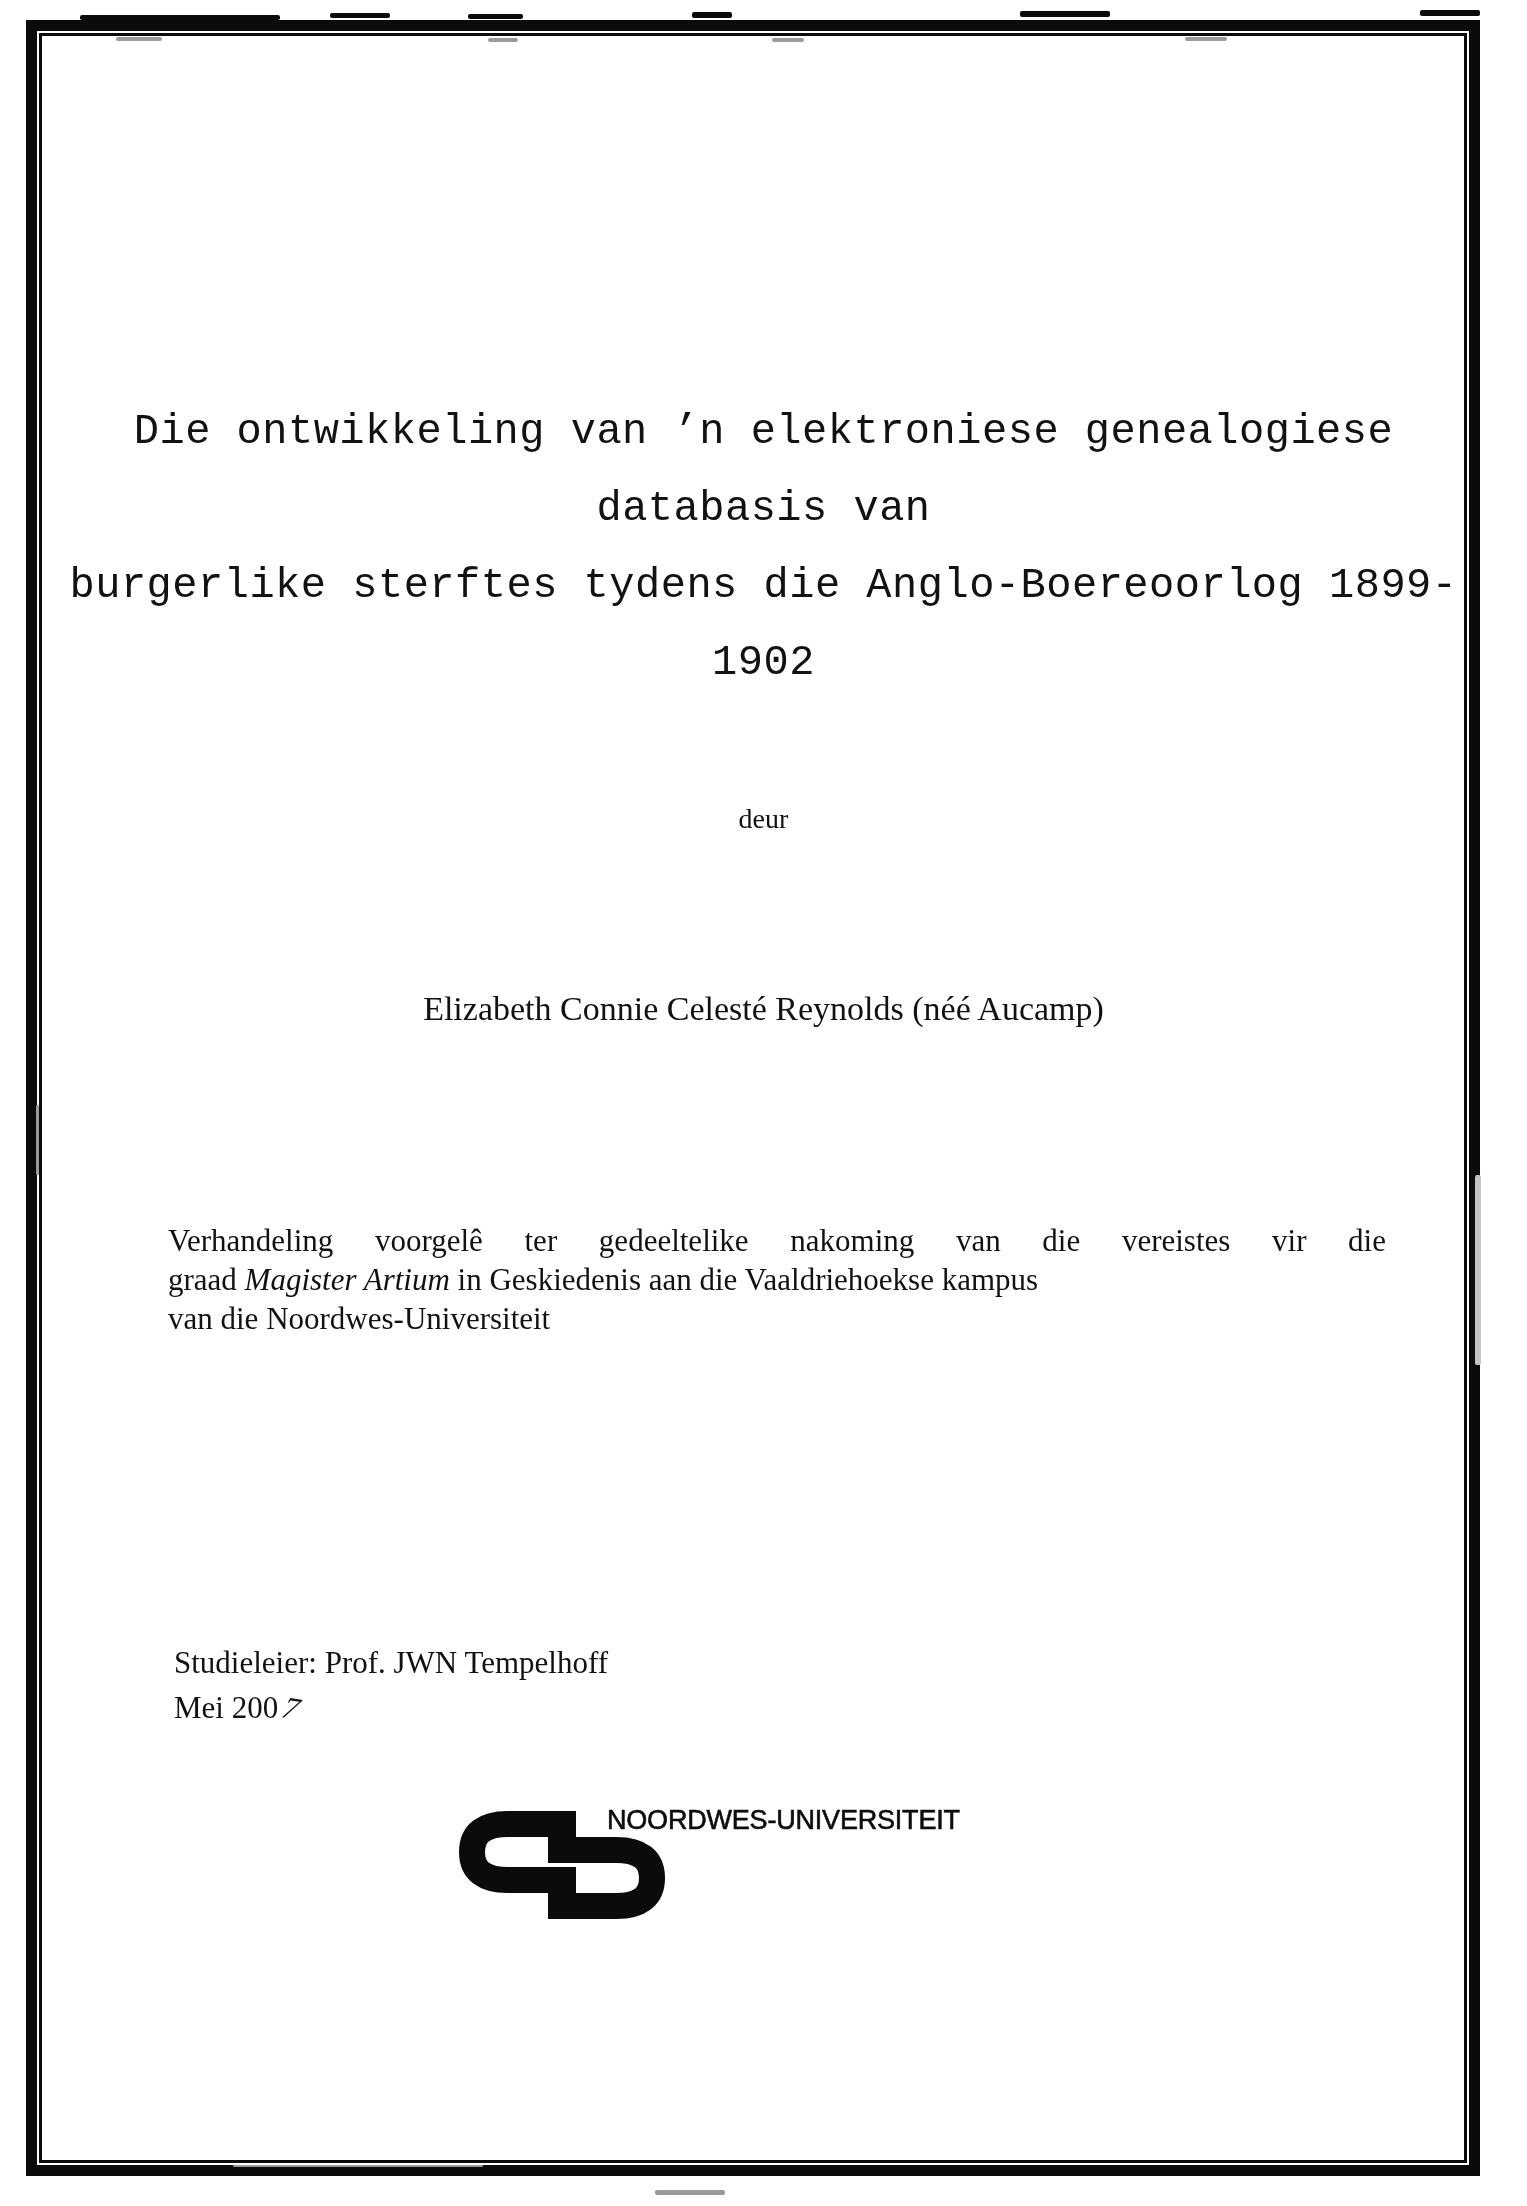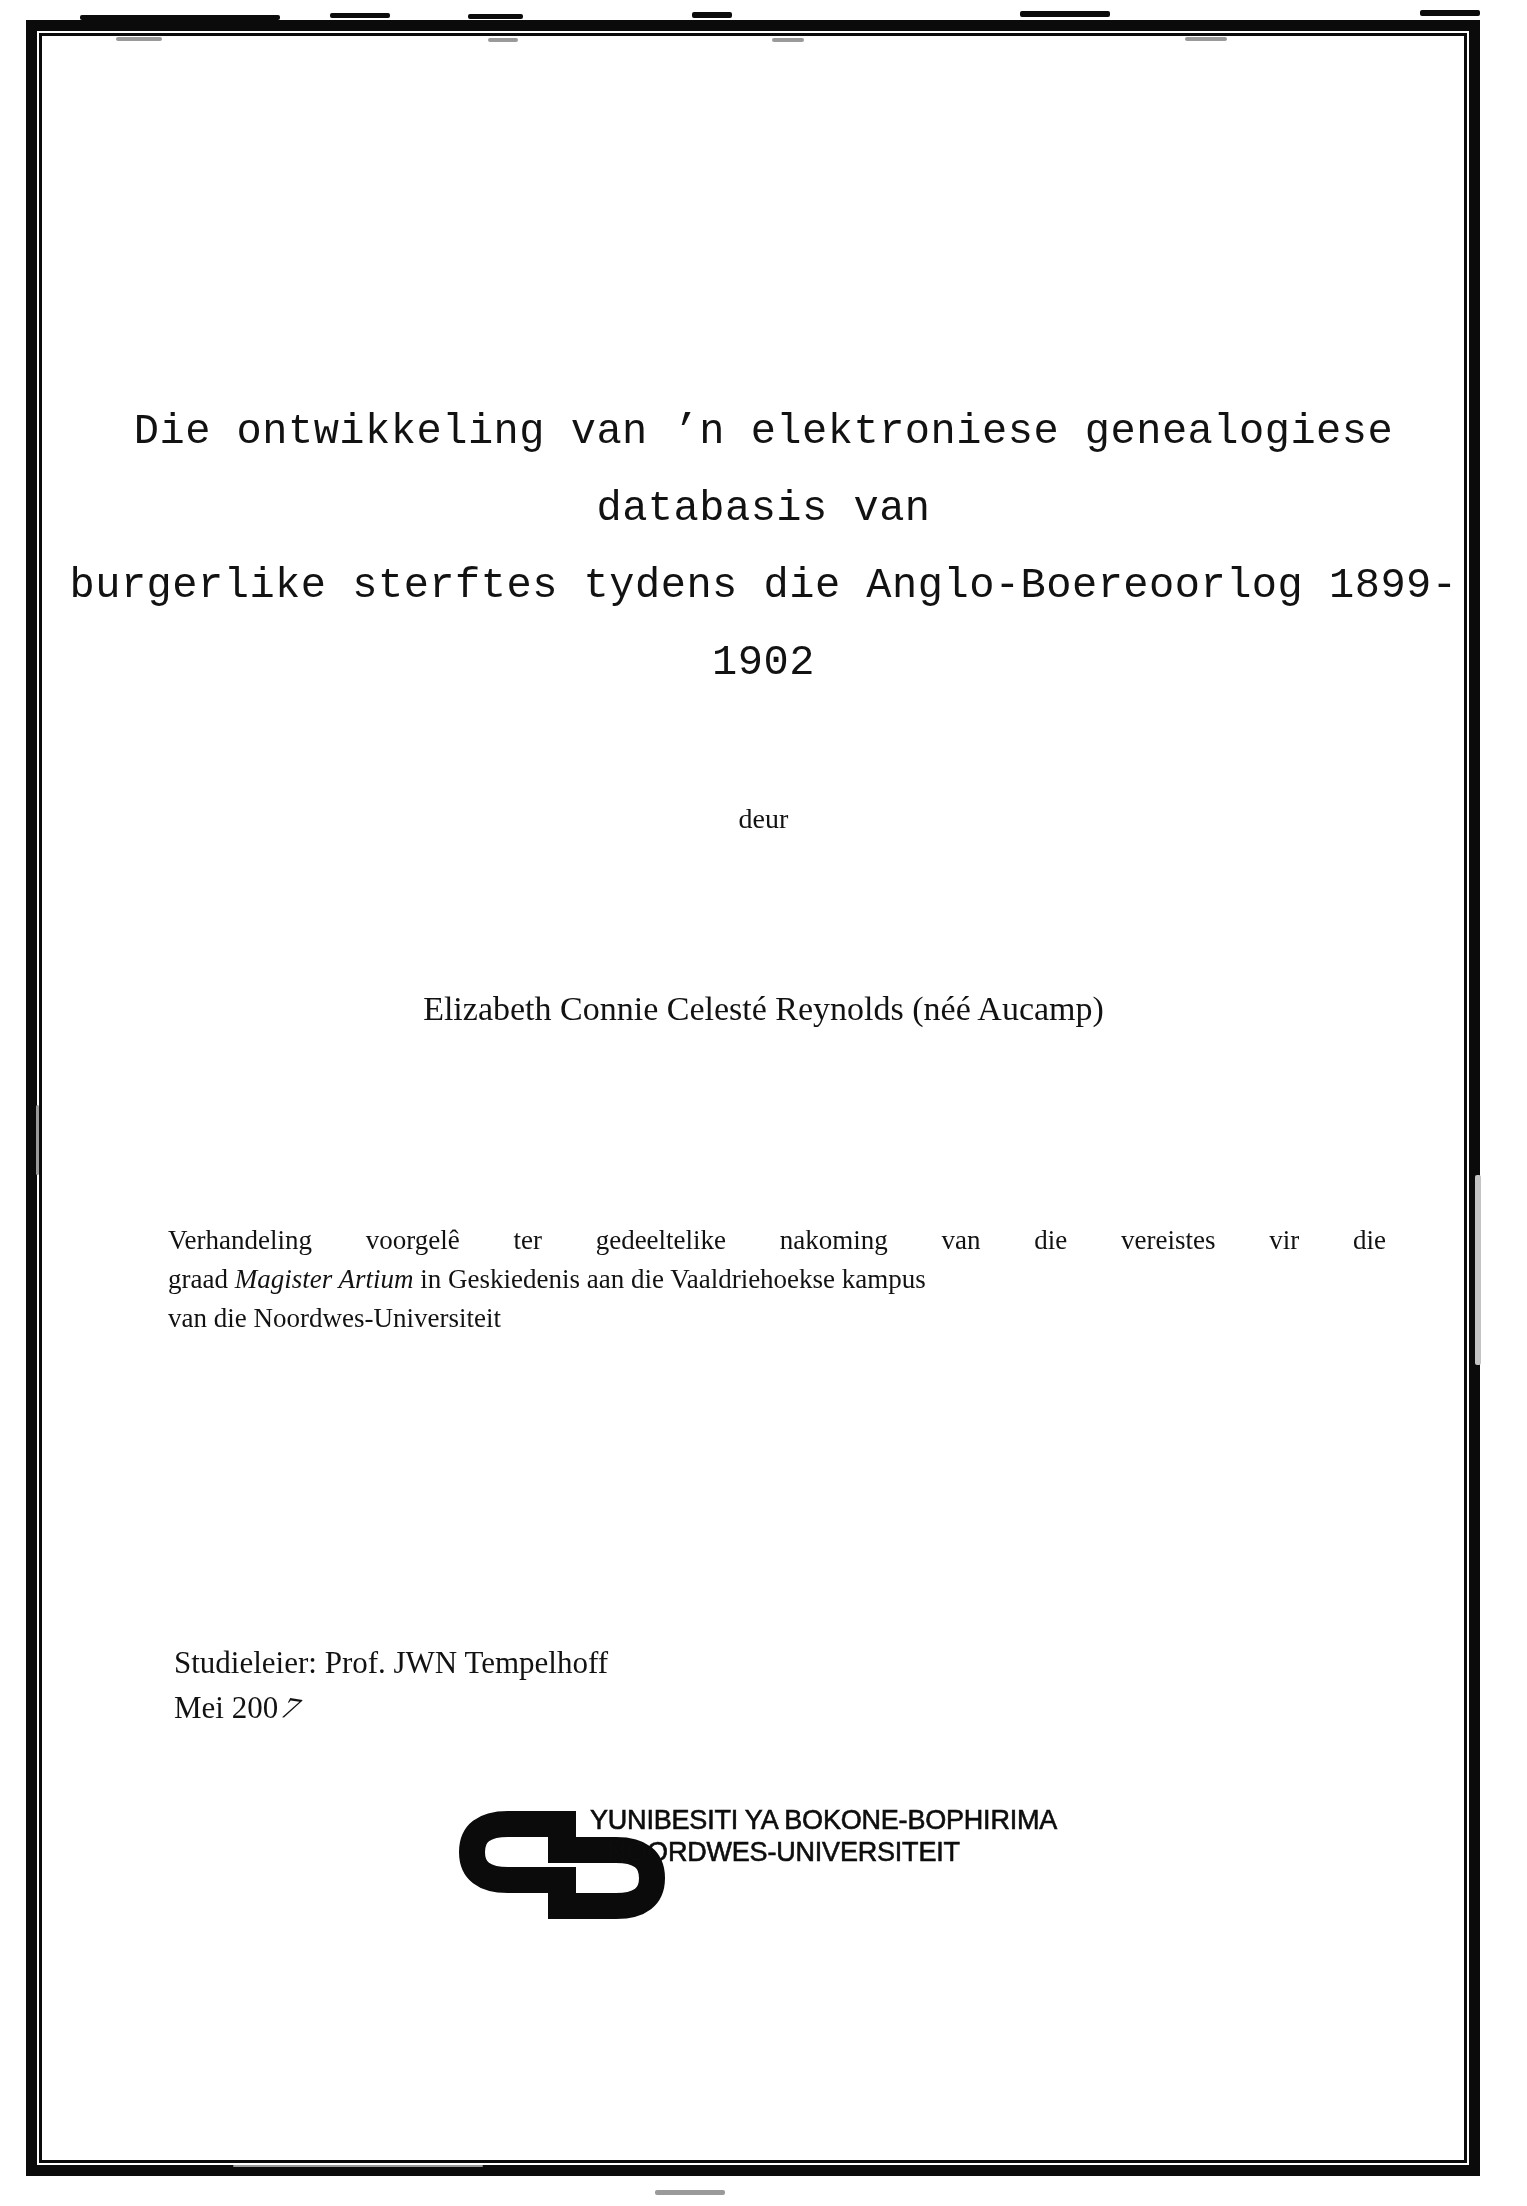--- a/index.html
+++ b/index.html
@@ -53,21 +53,21 @@
     position: absolute;
     left: 60px; right: 60px; top: 958px;
     text-align: center;
     font-size: 34px;
     margin-top: 32px;
   }
   .statement {
     position: absolute;
     left: 168px; top: 1221px;
     width: 1218px;
-    font-size: 27px;
+    font-size: 31px;
     line-height: 39px;
   }
   .statement .justified {
     text-align: justify;
     text-align-last: justify;
   }
   .statement .it { font-style: italic; }
   .supervisor-block {
     position: absolute;
     left: 160px; top: 1640px;
@@ -144,16 +144,15 @@
 </div>
 
 <div class="logo">
   <svg class="logo-mark" width="222" height="132" viewBox="0 0 222 132" aria-hidden="true">
     <g fill="none" stroke="#0b0b0b" stroke-width="26" stroke-linecap="butt">
       <path d="M 124 24 H 56 Q 20 24 20 52 Q 20 80 56 80 H 124"></path>
       <path d="M 96 50 H 164 Q 200 50 200 78 Q 200 106 164 106 H 96"></path>
     </g>
   </svg>
   <div class="logo-text">
-    <div class="l1">YUNIBESITI YA BOKONE-BOPHIRIMA</div>
     <div class="l3">NOORDWES-UNIVERSITEIT</div>
   </div>
 </div>
 
 </body></html>

